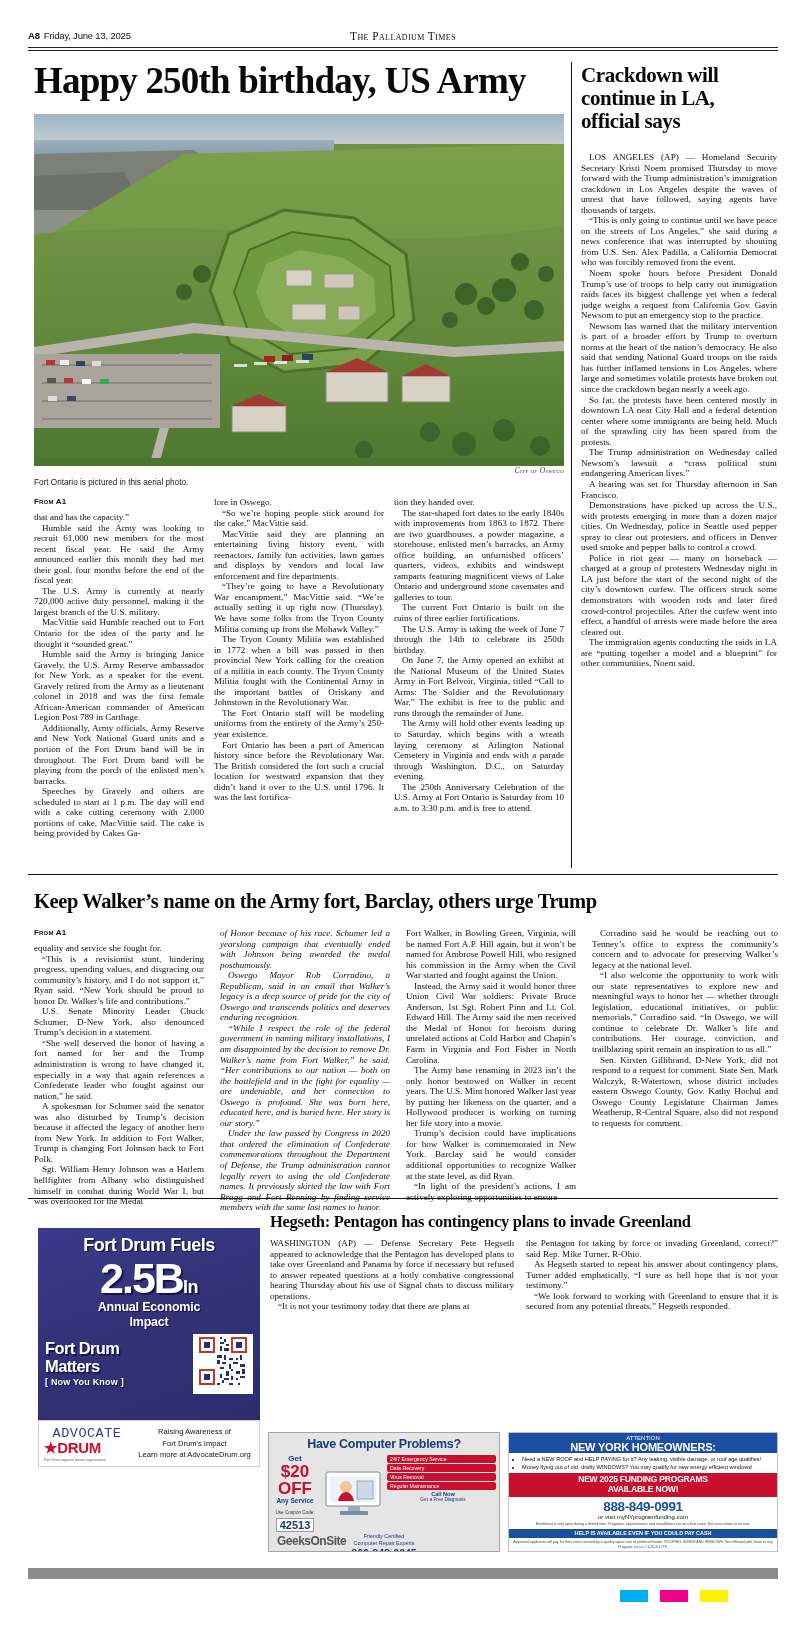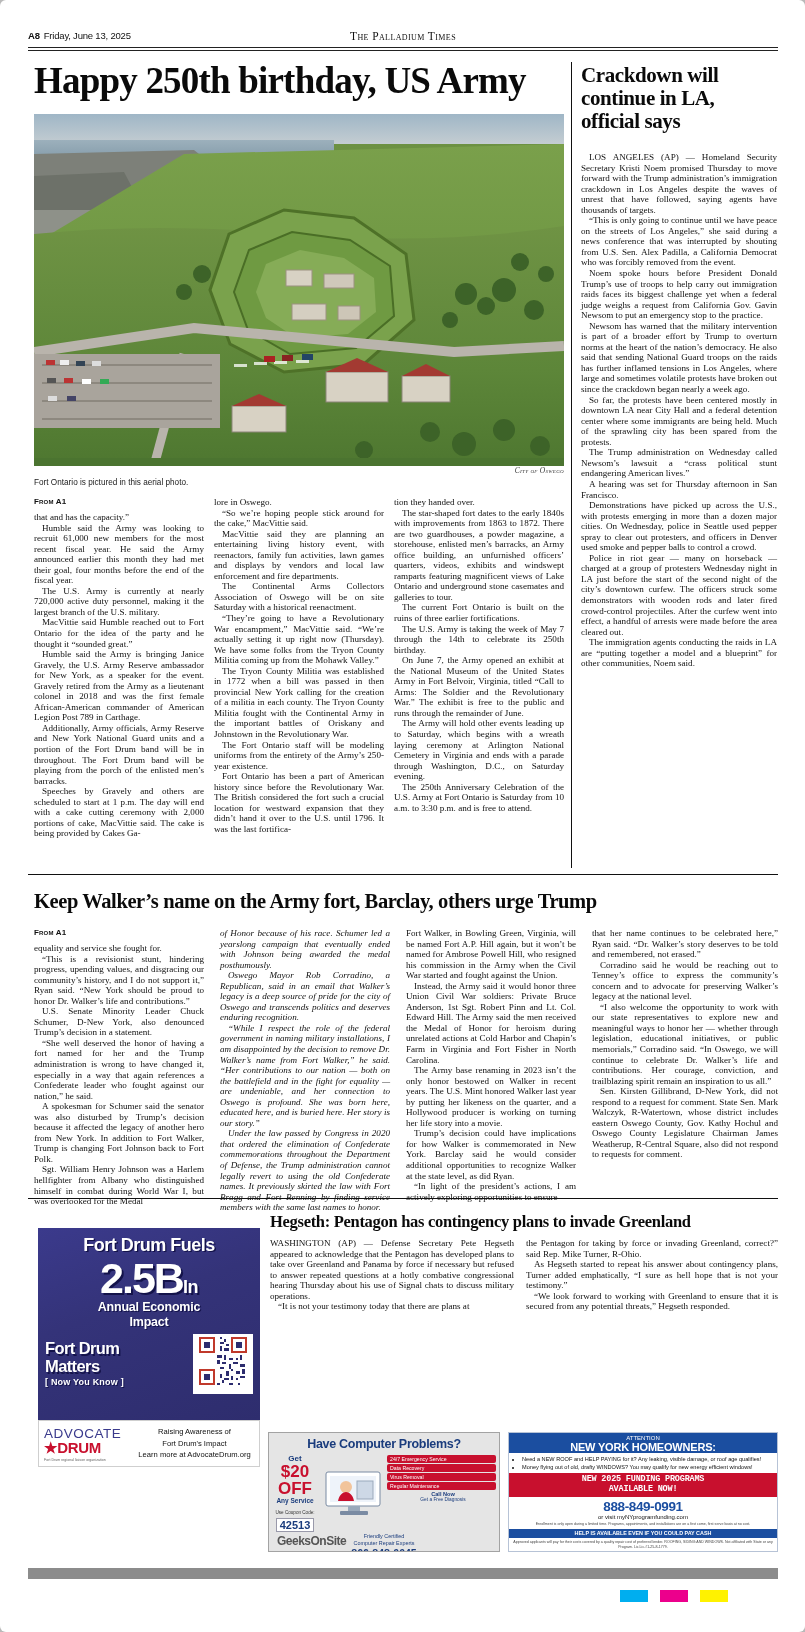--- a/index.html
+++ b/index.html
@@ -10,21 +10,20 @@
     font-family: "Liberation Serif", serif;
   }
   .page {
     width: 805px;
     height: 1632px;
     background: #ffffff;
     position: relative;
     overflow: hidden;
     margin: 0 auto;
     box-sizing: border-box;
-    border-radius: 6px;
   }
   
   .masthead {
     position: absolute;
     left: 28px; top: 30px; width: 750px;
     display: flex; align-items: baseline;
   }
   .folio {
     font-family: "Liberation Sans", sans-serif;
     font-size: 9.5px;
@@ -246,22 +245,22 @@
     position: absolute;
     left: 38px; top: 1420px;
     width: 222px; height: 47px;
     background: #fff;
     border: 1px solid #cfcfcf;
     box-sizing: border-box;
     display: flex; align-items: center;
   }
   .adv-logo { width: 86px; padding-left: 5px; }
   .adv-logo .l1 {
-    font-family: Liberation Sans, sans-serif;
-    font-size: 13.5px; color: #3a3a8c; letter-spacing: 0.5px;
+    font-family: Liberation Mono, monospace;
+    font-size: 13.5px; color: #3a3a8c; letter-spacing: 0.5px; text-align: center;
   }
   .adv-logo .l2 {
     font-family: "Liberation Sans", sans-serif;
     font-size: 15px; font-weight: bold; color: #c8102e;
     letter-spacing: -0.3px; margin-top: -2px;
   }
   .adv-logo .l3 {
     font-family: "Liberation Sans", sans-serif;
     font-size: 3.6px; color: #666; margin-top: 1px;
   }
@@ -332,21 +331,21 @@
     font-size: 6px; padding: 2px 0 0;
   }
   .ad-ny .nyhead b { font-size: 11px; letter-spacing: -0.2px; display:block; }
   .ad-ny ul { margin: 2px 4px; padding-left: 9px; }
   .ad-ny li {
     font-family: "Liberation Sans", sans-serif;
     font-size: 5.6px; color: #111; line-height: 1.45;
   }
   .ad-ny .fund {
     background: #c8102e; color: #fff; text-align: center;
-    font-family:Liberation Mono, monospace; font-weight:bold; font-size:8.5px;
+    font-family:Liberation Sans, sans-serif; font-weight:bold; font-size:8.5px;
     padding: 2px 0; line-height:1.15; letter-spacing:-0.2px;
   }
   .ad-ny .nyphone {
     text-align:center; color:#1b4ea0; font-family:"Liberation Sans",sans-serif;
     font-weight:bold; font-size:13.5px; letter-spacing:-0.4px; margin-top:2px;
   }
   .ad-ny .nyurl {
     text-align:center; color:#111; font-family:"Liberation Sans",sans-serif;
     font-size:6px; margin-top:0px;
   }
@@ -493,31 +492,30 @@
     <p>The U.S. Army is currently at nearly 720,000 active duty personnel, making it the largest branch of the U.S. military.</p>
     <p>MacVittie said Humble reached out to Fort Ontario for the idea of the party and he thought it “sounded great.”</p>
     <p>Humble said the Army is bringing Janice Gravely, the U.S. Army Reserve ambassador for New York, as a speaker for the event. Gravely retired from the Army as a lieutenant colonel in 2018 and was the first female African-American commander of American Legion Post 789 in Carthage.</p>
     <p>Additionally, Army officials, Army Reserve and New York National Guard units and a portion of the Fort Drum band will be in throughout. The Fort Drum band will be playing from the porch of the enlisted men’s barracks.</p>
     <p>Speeches by Gravely and others are scheduled to start at 1 p.m. The day will end with a cake cutting ceremony with 2,000 portions of cake, MacVittie said. The cake is being provided by Cakes Ga-</p>
   </div>
   <div class="col s1 s1c2">
     <p class="noind">lore in Oswego.</p>
     <p>“So we’re hoping people stick around for the cake,” MacVittie said.</p>
     <p>MacVittie said they are planning an entertaining living history event, with reenactors, family fun activities, lawn games and displays by vendors and local law enforcement and fire departments.</p>
-    <p>The Continental Arms Collectors Association of Oswego will be on site Saturday with a historical reenactment.</p>
     <p>“They’re going to have a Revolutionary War encampment,” MacVittie said. “We’re actually setting it up right now (Thursday). We have some folks from the Tryon County Militia coming up from the Mohawk Valley.”</p>
     <p>The Tryon County Militia was established in 1772 when a bill was passed in then provincial New York calling for the creation of a militia in each county. The Tryon County Militia fought with the Continental Army in the important battles of Oriskany and Johnstown in the Revolutionary War.</p>
     <p>The Fort Ontario staff will be modeling uniforms from the entirety of the Army’s 250-year existence.</p>
     <p>Fort Ontario has been a part of American history since before the Revolutionary War. The British considered the fort such a crucial location for westward expansion that they didn’t hand it over to the U.S. until 1796. It was the last fortifica-</p>
   </div>
   <div class="col s1 s1c3">
     <p class="noind">tion they handed over.</p>
     <p>The star-shaped fort dates to the early 1840s with improvements from 1863 to 1872. There are two guardhouses, a powder magazine, a storehouse, enlisted men’s barracks, an Army office building, an unfurnished officers’ quarters, videos, exhibits and windswept ramparts featuring magnificent views of Lake Ontario and underground stone casemates and galleries to tour.</p>
     <p>The current Fort Ontario is built on the ruins of three earlier fortifications.</p>
-    <p>The U.S. Army is taking the week of May 7 through the 14th to celebrate its 250th birthday.</p>
+    <p>The U.S. Army is taking the week of June 7 through the 14th to celebrate its 250th birthday.</p>
     <p>On June 7, the Army opened an exhibit at the National Museum of the United States Army in Fort Belvoir, Virginia, titled “Call to Arms: The Soldier and the Revolutionary War.” The exhibit is free to the public and runs through the remainder of June.</p>
     <p>The Army will hold other events leading up to Saturday, which begins with a wreath laying ceremony at Arlington National Cemetery in Virginia and ends with a parade through Washington, D.C., on Saturday evening.</p>
     <p>The 250th Anniversary Celebration of the U.S. Army at Fort Ontario is Saturday from 10 a.m. to 3:30 p.m. and is free to attend.</p>
   </div>
 
   <div class="rail-rule"></div>
   <div class="rail-head">Crackdown will continue in LA, official says</div>
   <div class="rail-body">
     <p class="noind">LOS ANGELES (AP) — Homeland Security Secretary Kristi Noem promised Thursday to move forward with the Trump administration’s immigration crackdown in Los Angeles despite the waves of unrest that have followed, saying agents have thousands of targets.</p>
     <p>“This is only going to continue until we have peace on the streets of Los Angeles,” she said during a news conference that was interrupted by shouting from U.S. Sen. Alex Padilla, a California Democrat who was forcibly removed from the event.</p>
@@ -550,21 +548,20 @@
     <p>Under the law passed by Congress in 2020 that ordered the elimination of Confederate commemorations throughout the Department of Defense, the Trump administration cannot legally revert to using the old Confederate names. It previously skirted the law with Fort Bragg and Fort Benning by finding service members with the same last names to honor.</p>
   </div>
   <div class="col s2 s2c3">
     <p class="noind">Fort Walker, in Bowling Green, Virginia, will be named Fort A.P. Hill again, but it won’t be named for Ambrose Powell Hill, who resigned his commission in the Army when the Civil War started and fought against the Union.</p>
     <p>Instead, the Army said it would honor three Union Civil War soldiers: Private Bruce Anderson, 1st Sgt. Robert Pinn and Lt. Col. Edward Hill. The Army said the men received the Medal of Honor for heroism during unrelated actions at Cold Harbor and Chapin’s Farm in Virginia and Fort Fisher in North Carolina.</p>
     <p>The Army base renaming in 2023 isn’t the only honor bestowed on Walker in recent years. The U.S. Mint honored Walker last year by putting her likeness on the quarter, and a Hollywood producer is working on turning her life story into a movie.</p>
     <p>Trump’s decision could have implications for how Walker is commemorated in New York. Barclay said he would consider additional opportunities to recognize Walker at the state level, as did Ryan.</p>
     <p>“In light of the president’s actions, I am actively exploring opportunities to ensure</p>
   </div>
   <div class="col s2 s2c4">
-    <p class="noind">that her name continues to be celebrated here,” Ryan said. “Dr. Walker’s story deserves to be told and remembered, not erased.”</p>
     <p>Corradino said he would be reaching out to Tenney’s office to express the community’s concern and to advocate for preserving Walker’s legacy at the national level.</p>
     <p>“I also welcome the opportunity to work with our state representatives to explore new and meaningful ways to honor her — whether through legislation, educational initiatives, or public memorials,” Corradino said. “In Oswego, we will continue to celebrate Dr. Walker’s life and contributions. Her courage, conviction, and trailblazing spirit remain an inspiration to us all.”</p>
     <p>Sen. Kirsten Gillibrand, D-New York, did not respond to a request for comment. State Sen. Mark Walczyk, R-Watertown, whose district includes eastern Oswego County, Gov. Kathy Hochul and Oswego County Legislature Chairman James Weatherup, R-Central Square, also did not respond to requests for comment.</p>
   </div>
 
   <div class="hrule" style="left:28px; top:1198px; width:750px;"></div>
 
   <div class="s3-head">Hegseth: Pentagon has contingency plans to invade Greenland</div>
   <div class="col s3 s3c1">
     <p class="noind">WASHINGTON (AP) — Defense Secretary Pete Hegseth appeared to acknowledge that the Pentagon has developed plans to take over Greenland and Panama by force if necessary but refused to answer repeated questions at a hotly combative congressional hearing Thursday about his use of Signal chats to discuss military operations.</p>

